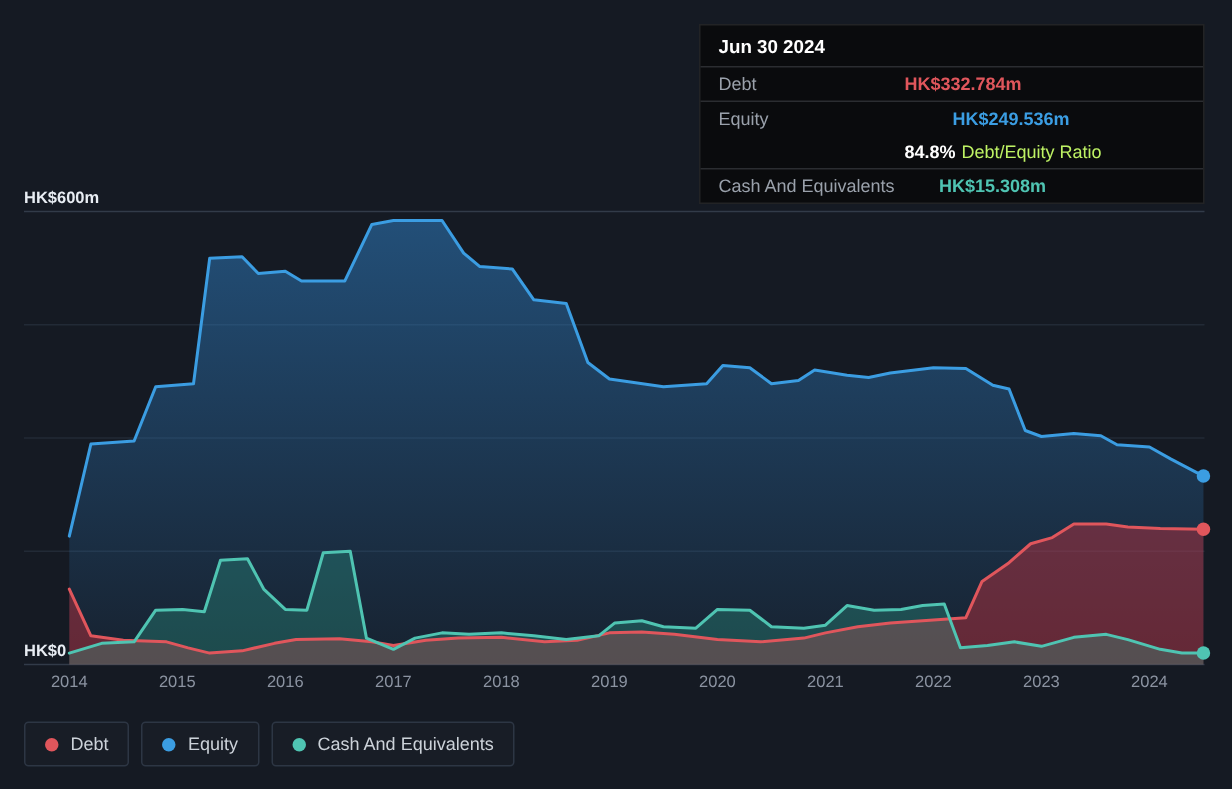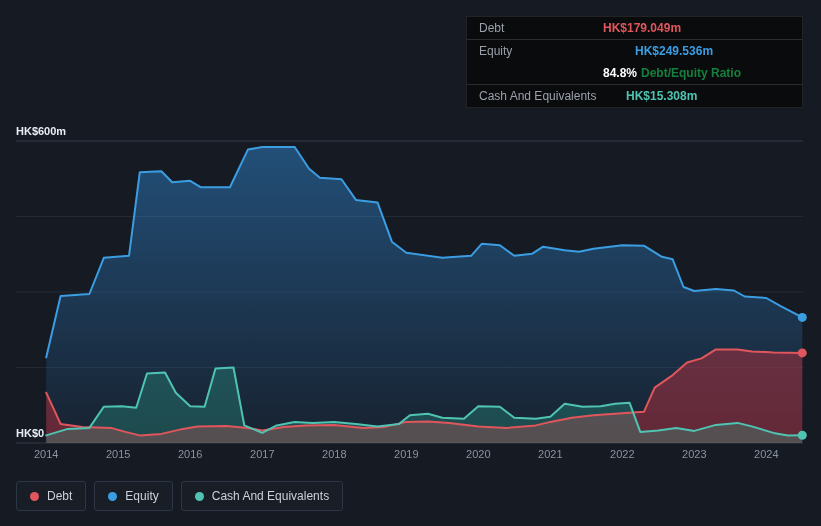--- a/index.html
+++ b/index.html
@@ -24,21 +24,21 @@
     border-bottom:1px solid #2b2d31;
   }
   .tt-row{
     display:grid;grid-template-columns:124px 1fr;
     padding:4px 12px;align-items:center;
   }
   .tt-row.bordered{border-bottom:1px solid #2b2d31;}
   .tt-label{color:#9aa1ab;}
   .tt-value{font-weight:700;}
   .tt-ratio-strong{color:#ffffff;font-weight:700;}
-  .tt-ratio-rest{color:#15803d;font-weight:700;margin-left:4px;text-align:center;}
+  .tt-ratio-rest{color:#bef264;font-weight:400;margin-left:4px;text-align:center;}
 
   
   .legend{
     position:absolute;left:16px;bottom:15px;display:flex;gap:8px;z-index:5;
   }
   .legend-chip{
     display:flex;align-items:center;gap:8px;
     padding:7px 13px;border:1px solid #2d3644;border-radius:3px;
     background:rgba(255,255,255,0.015);
     color:#ccd2d9;font-size:12px;cursor:pointer;
@@ -79,23 +79,24 @@
       <text x="478.3" y="458" fill="#8b93a1" font-size="11" text-anchor="middle" font-family="&quot;Liberation Sans&quot;,sans-serif">2020</text>
       <text x="550.3" y="458" fill="#8b93a1" font-size="11" text-anchor="middle" font-family="&quot;Liberation Sans&quot;,sans-serif">2021</text>
       <text x="622.3" y="458" fill="#8b93a1" font-size="11" text-anchor="middle" font-family="&quot;Liberation Sans&quot;,sans-serif">2022</text>
       <text x="694.3" y="458" fill="#8b93a1" font-size="11" text-anchor="middle" font-family="&quot;Liberation Sans&quot;,sans-serif">2023</text>
       <text x="766.3" y="458" fill="#8b93a1" font-size="11" text-anchor="middle" font-family="&quot;Liberation Sans&quot;,sans-serif">2024</text>
       <text x="16" y="135.0" fill="#e8edf3" font-size="11" font-weight="700" font-family="&quot;Liberation Sans&quot;,sans-serif">HK$600m</text>
       <text x="16" y="437.0" fill="#e8edf3" font-size="11" font-weight="700" font-family="&quot;Liberation Sans&quot;,sans-serif">HK$0</text>
     </svg>
 
   <div class="tooltip">
+    <div class="tt-header">Jun 30 2024</div>
     <div class="tt-row bordered">
       <span class="tt-label">Debt</span>
-      <span class="tt-value" style="color: rgb(224, 86, 92);">HK$179.049m</span>
+      <span class="tt-value" style="color: rgb(224, 86, 92);">HK$332.784m</span>
     </div>
     <div class="tt-row">
       <span class="tt-label">Equity</span>
       <span class="tt-value" style="color: rgb(59, 157, 226); padding-left: 32px;">HK$249.536m</span>
     </div>
     <div class="tt-row bordered">
       <span class="tt-label"></span>
       <span>
         <span class="tt-ratio-strong">84.8%</span><span class="tt-ratio-rest">Debt/Equity Ratio</span>
       </span>

